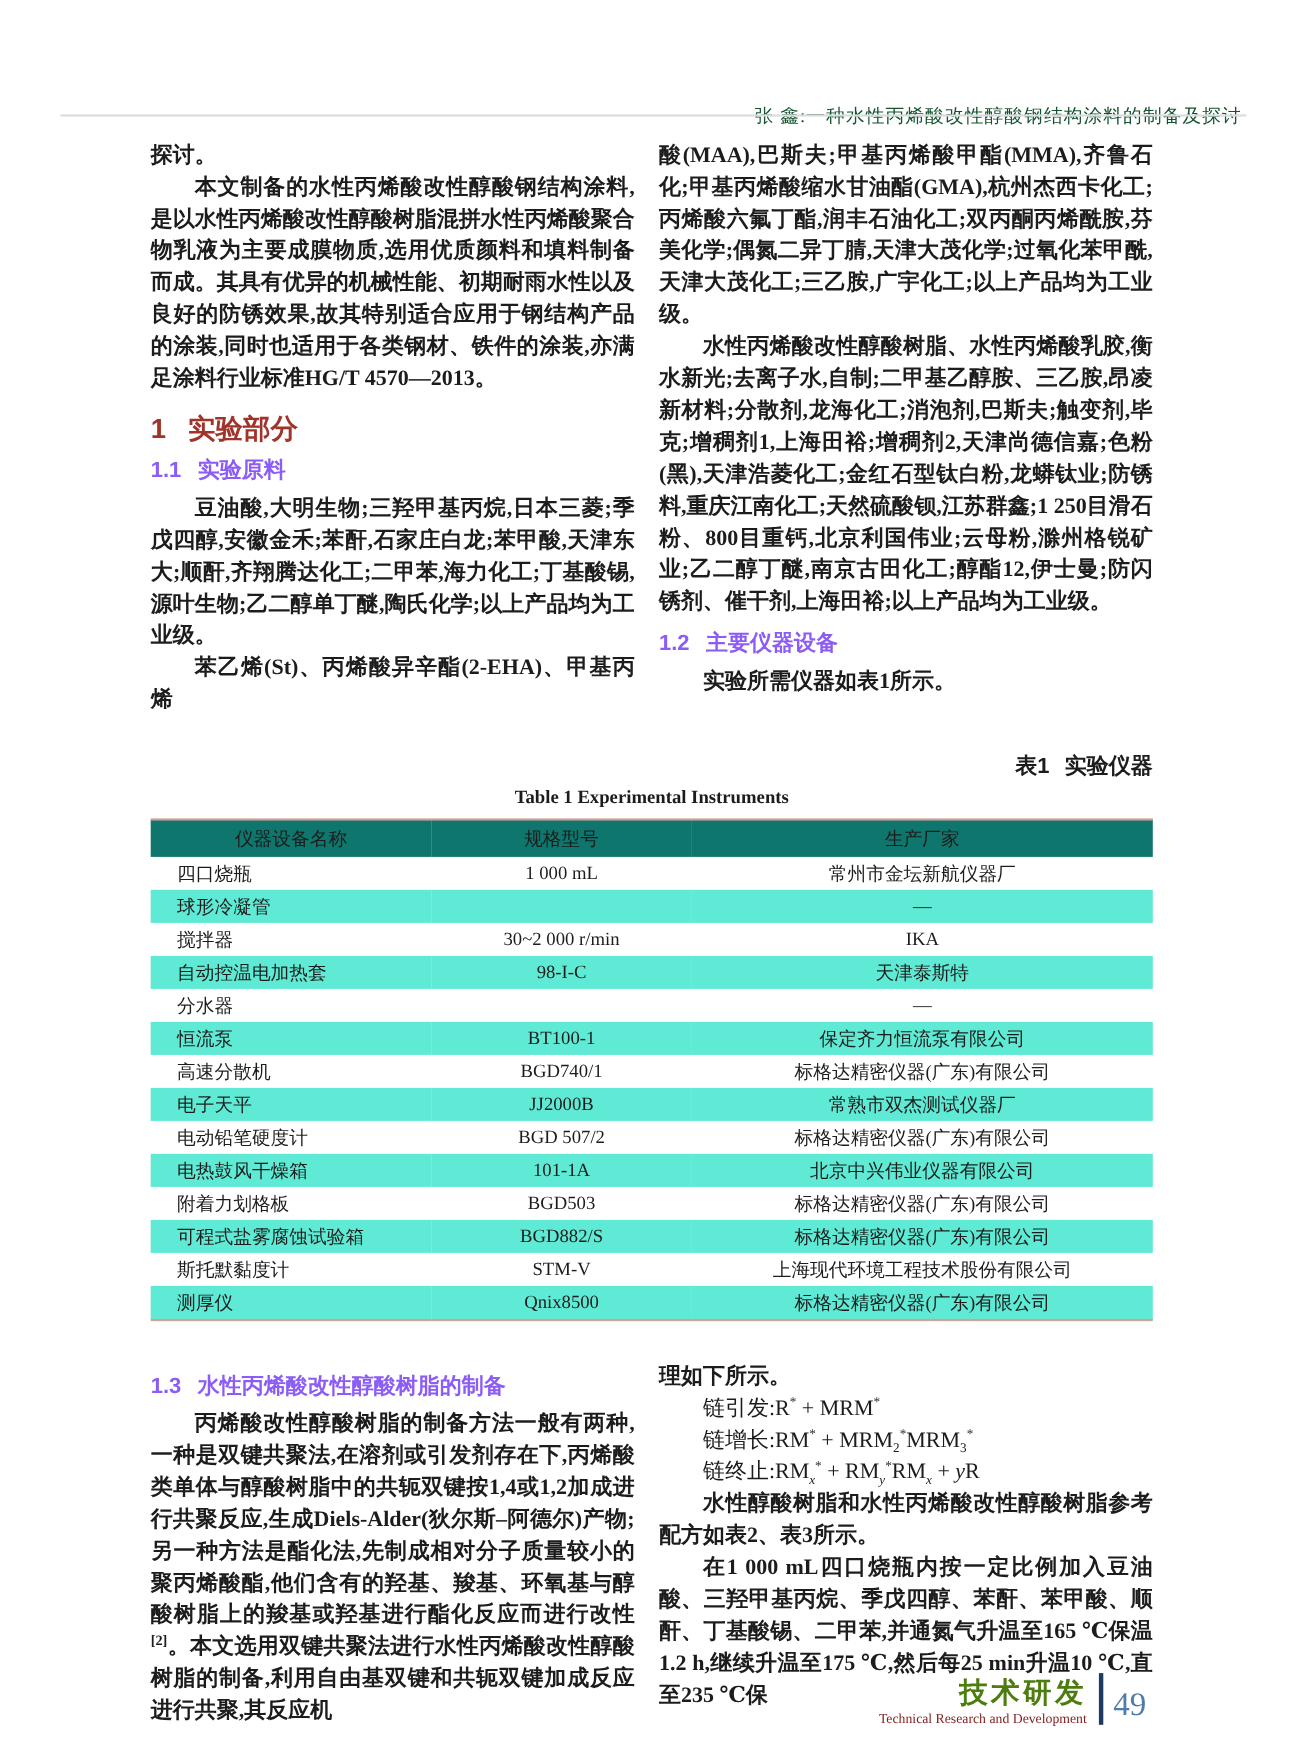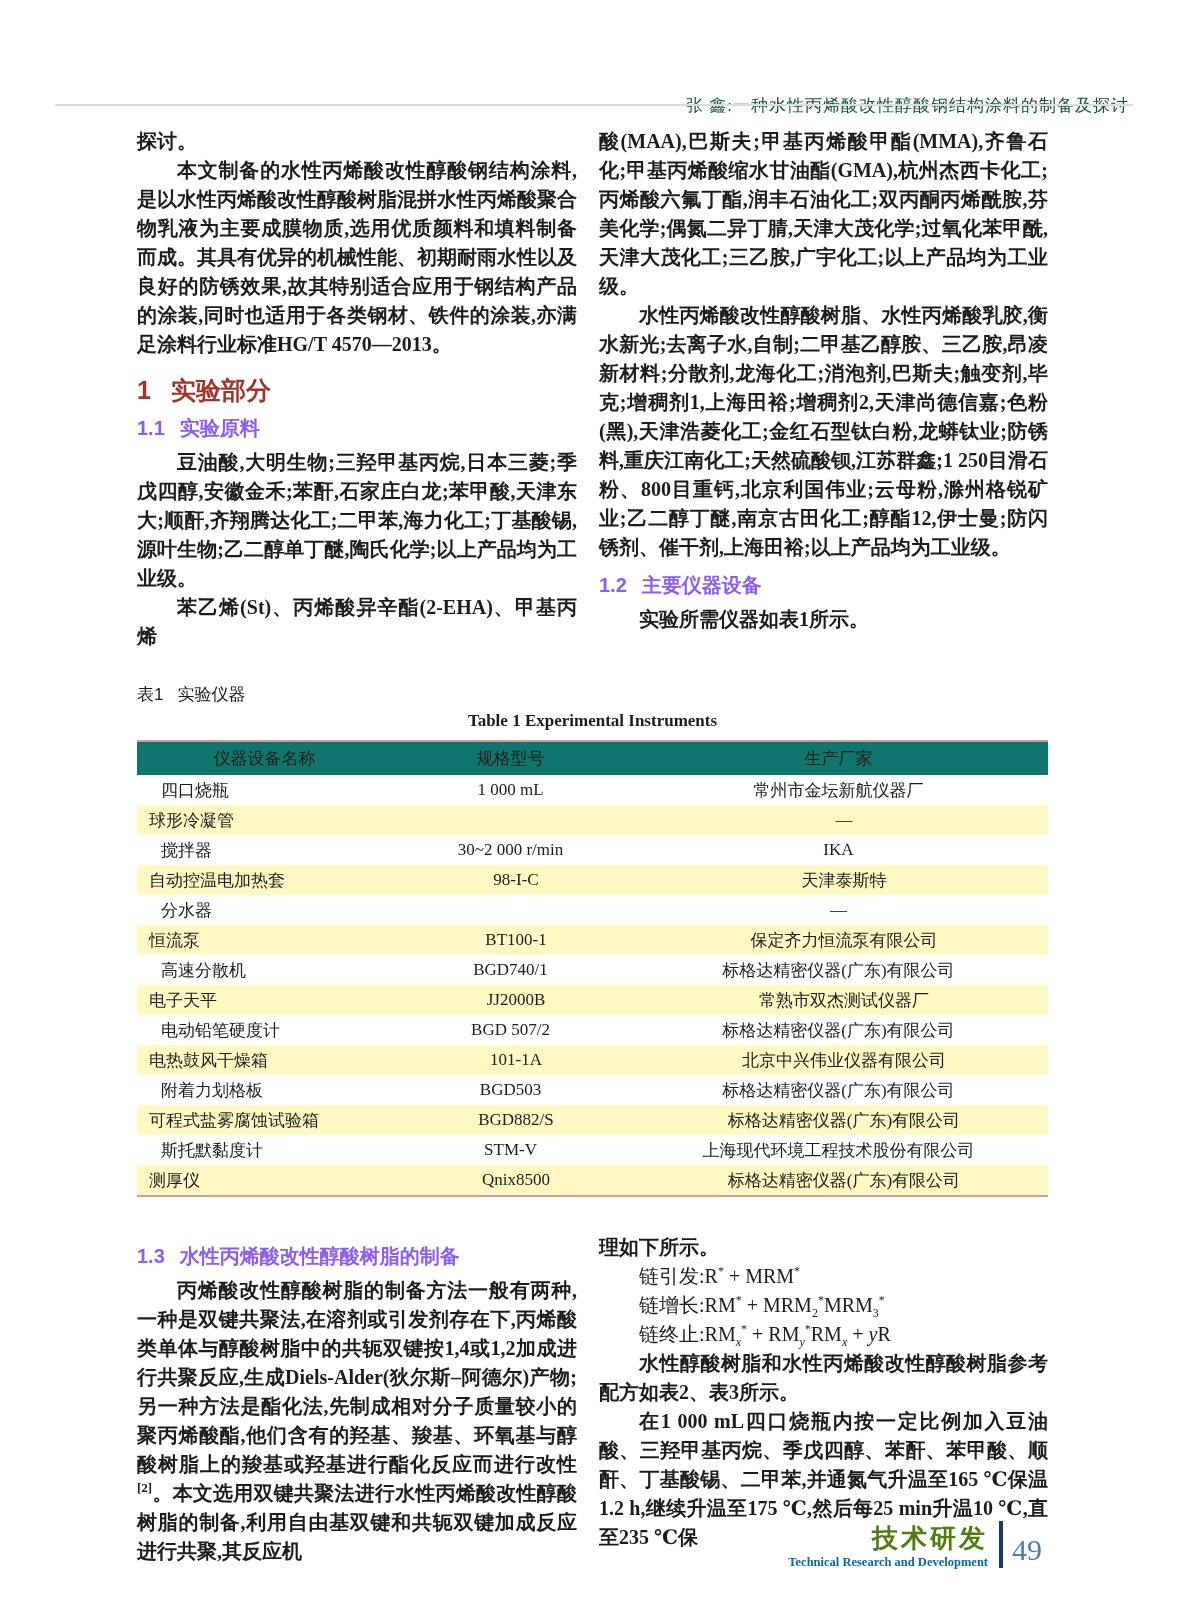--- a/index.html
+++ b/index.html
@@ -33,45 +33,45 @@
     font-size:25px;font-weight:bold;line-height:1.2;
   }
   .sec-h2{
     display:flex;gap:15px;color:#8b5cf6;margin:10px 0 7px 0;
     font-family:"Liberation Sans","DejaVu Sans",sans-serif;
     font-size:20px;font-weight:bold;line-height:1.3;
   }
   
   .table-block{margin-top:32px;}
   .tcap-zh{
-    text-align:left;font-weight:normal;font-size:17px;
+    text-align:right;font-weight:bold;font-size:20px;
     font-family:"Liberation Sans","DejaVu Sans",sans-serif;
   }
   .tcap-zh .gap{display:inline-block;width:14px;}
   .tcap-en{text-align:center;font-weight:bold;font-size:17px;margin-top:5px;}
   table{width:100%;border-collapse:collapse;margin-top:9px;font-size:17px;border-top:2px solid #c9a199;}
   thead th{background:#0f766e;font-weight:normal;height:31px;text-align:center;}
   thead th.h-name{width:28%;}
   thead th.h-spec{width:26%;}
   thead th.h-maker{width:46%;}
   tbody td{height:28px;text-align:center;}
   tbody td.c-name{text-align:left;padding-left:24px;}
-  tbody tr.stripe td{background:#fef9c3;padding-left:12px;}
+  tbody tr.stripe td{background:#5eead4;}
   tbody tr:last-child td{border-bottom:2px solid #cfa198;}
   
   .bottom{margin-top:36px;}
   .formula{font-size:20px;line-height:29px;padding-left:2em;}
   
   .footer{position:absolute;top:1521px;right:145px;display:flex;align-items:flex-end;}
   .f-txt{text-align:right;}
   .f-zh{
     font-family:"Liberation Sans","DejaVu Sans",sans-serif;
     font-weight:bold;font-size:26px;color:#4d7c0f;letter-spacing:3px;line-height:1.1;
   }
-  .f-en{font-weight:bold;font-size:12.5px;color:#0369a1;margin-top:3px;line-height:1;}
+  .f-en{font-weight:normal;font-size:12.5px;color:#7f1d1d;margin-top:3px;line-height:1;}
   .f-bar{width:4px;height:47px;background:#1f3a60;margin:0 9px 0 11px;}
   .f-num{font-size:30px;color:#4e7dab;line-height:1;padding-bottom:3px;}
 </style>
 </head>
 <body>
 
 <div class="running-title">张  鑫:一种水性丙烯酸改性醇酸钢结构涂料的制备及探讨</div>
 <div class="header-rule"></div>
 
 <div class="content">

